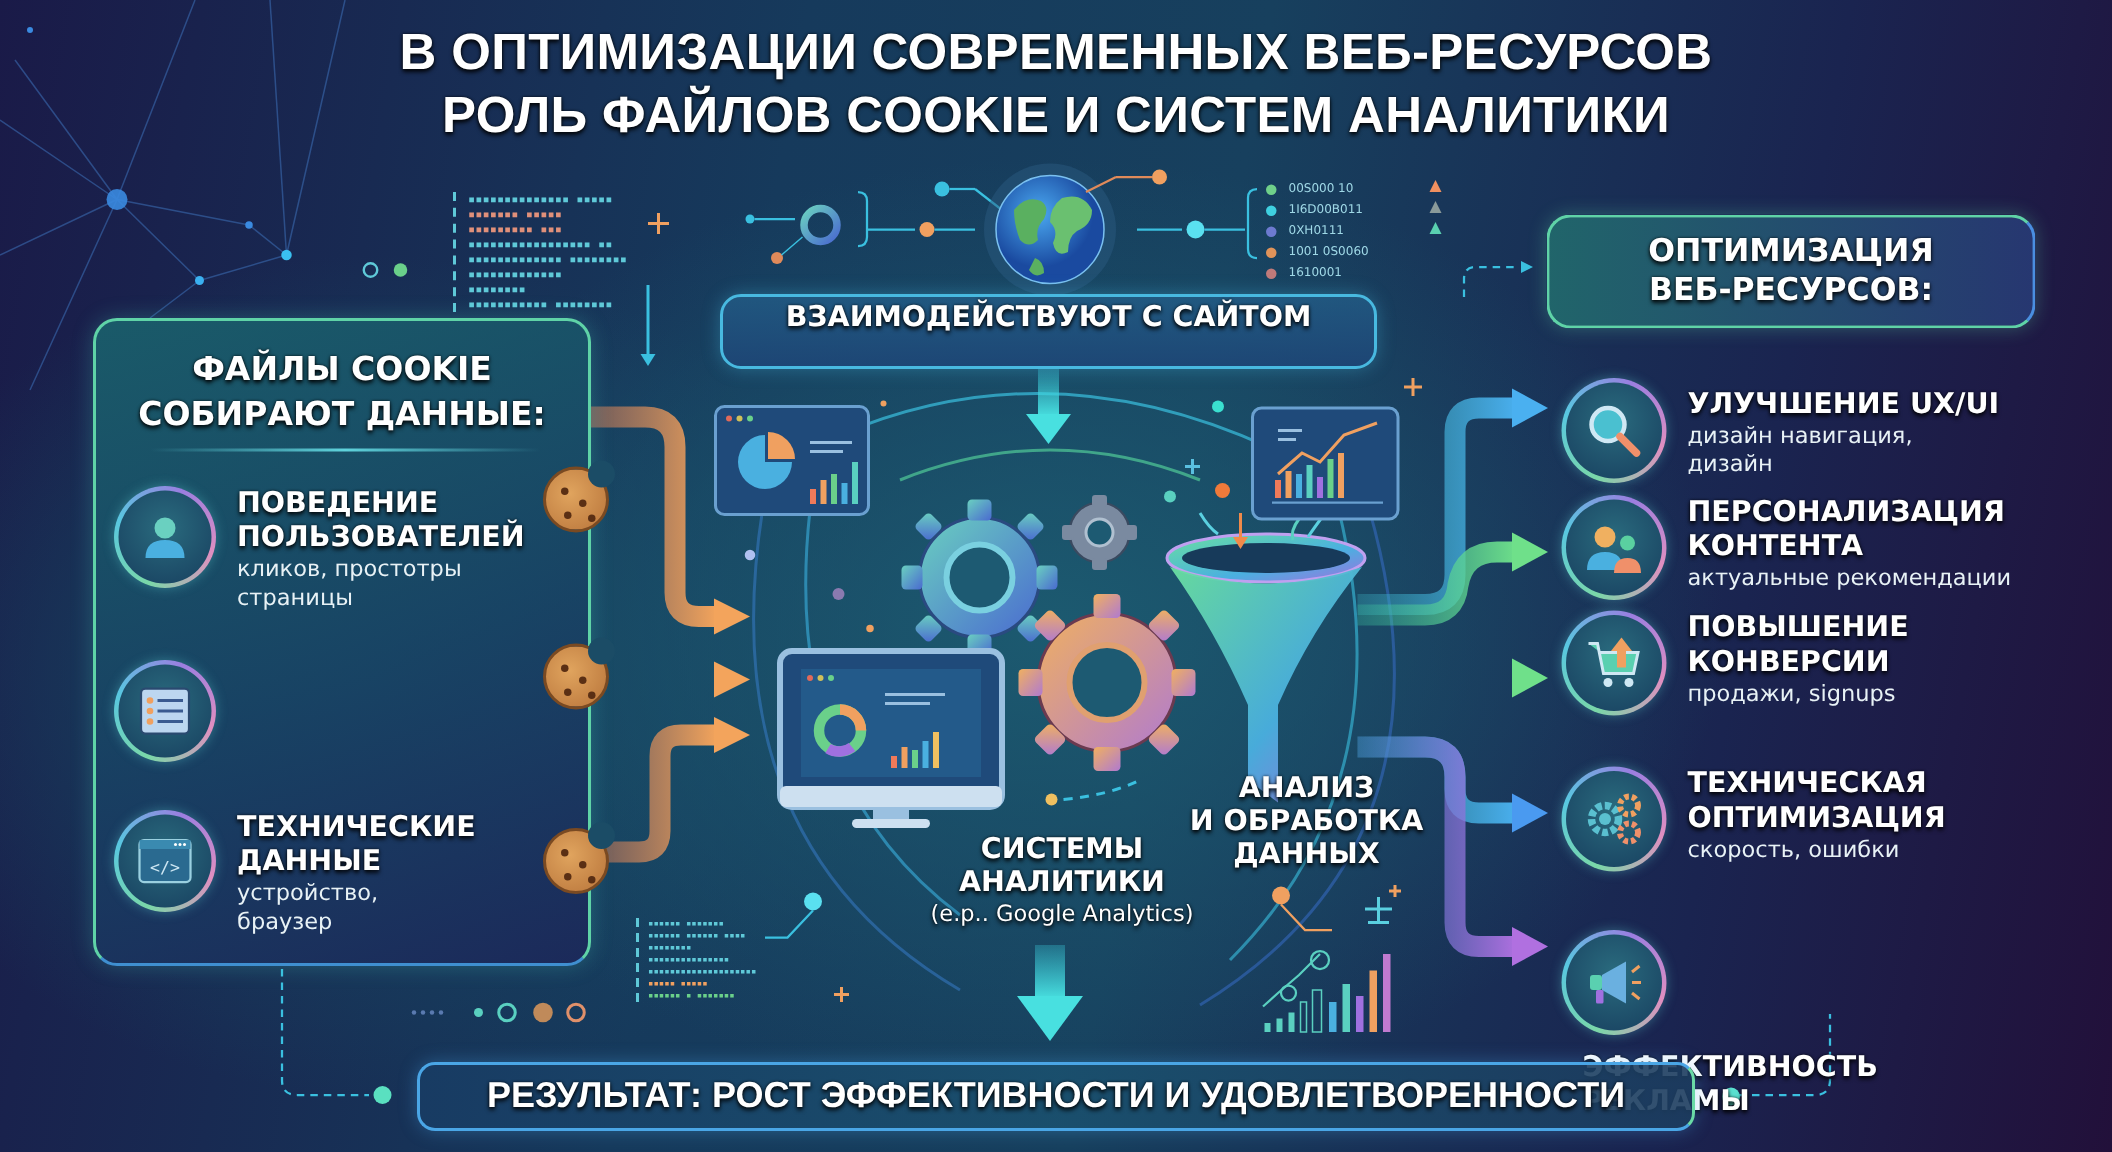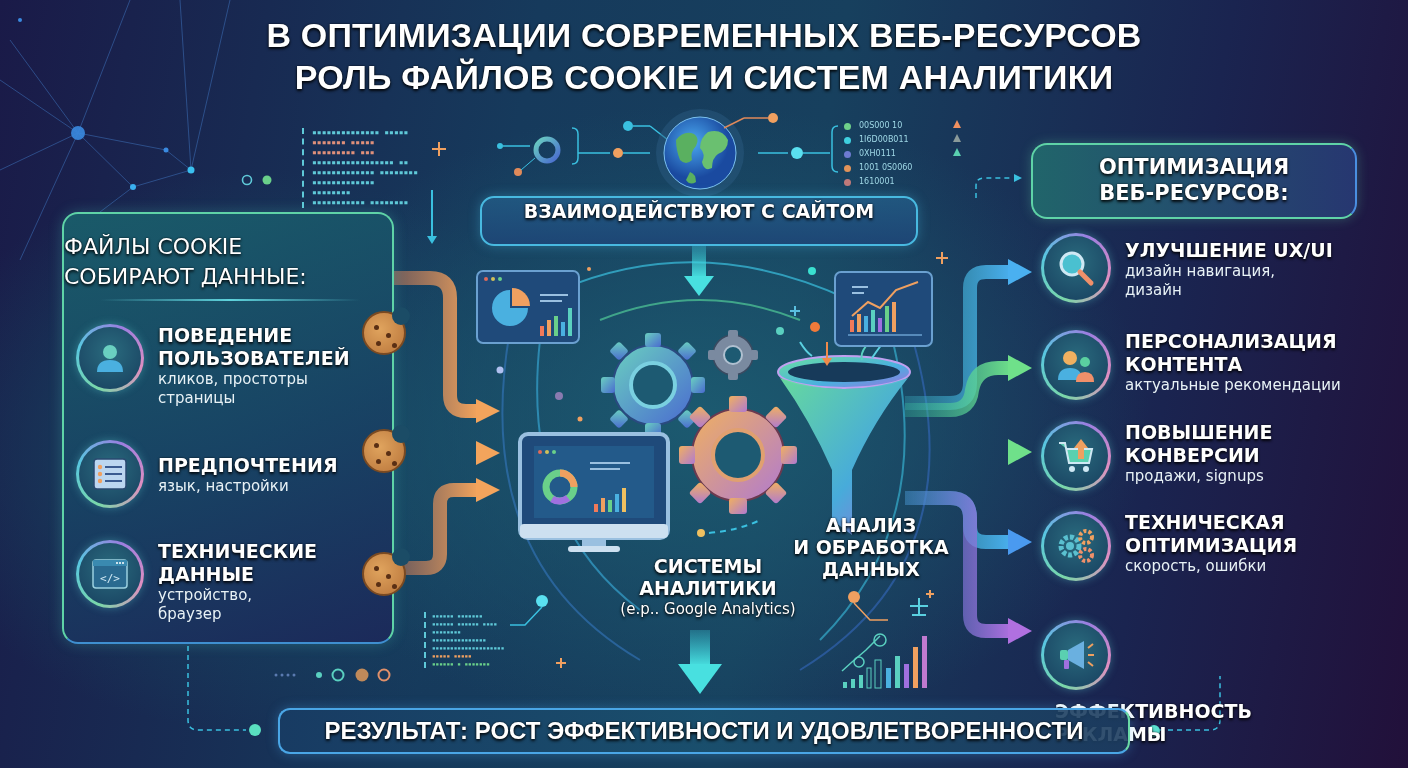--- a/index.html
+++ b/index.html
@@ -29,22 +29,22 @@
     
     .left-panel {
       left: 62px; top: 212px; width: 332px; height: 432px;
       border-radius: 16px;
       border: 2px solid #5fd3a7;
       border-bottom-color: #3f8fd0;
       background: linear-gradient(160deg, rgba(26,100,110,0.85) 0%, rgba(24,66,100,0.85) 55%, rgba(28,40,90,0.9) 100%);
       box-shadow: 0 0 14px rgba(80,220,200,0.25);
     }
     .left-panel .head {
-      position: absolute; left: 0; top: 18px; width: 100%; 
-      font-weight: 400; font-size: 22px; line-height: 30px;
+      position: absolute; left: 0; top: 18px; width: 100%; text-align: center;
+      font-weight: 700; font-size: 22px; line-height: 30px;
     }
     .left-panel .sep {
       position: absolute; left: 36px; top: 85px; width: 260px; height: 2px;
       background: linear-gradient(90deg, rgba(95,211,220,0), #5fd3dc, rgba(95,211,220,0));
     }
     .litem { position: absolute; left: 12px; display: flex; align-items: flex-start; }
     .icon-circle {
       width: 68px; height: 68px; border-radius: 50%;
       padding: 3px;
       background: conic-gradient(from 200deg, #7ad7a8, #58c7e0, #9b7ee0, #e08fc0, #7ad7a8);
@@ -523,24 +523,20 @@
           <rect x="2" y="2" width="32" height="30" rx="3" fill="#bcd6f0" stroke="#2a4a70" stroke-width="1.5"></rect>
           <circle cx="8" cy="10" r="2.2" fill="#f0a060"></circle>
             <rect x="13" y="9" width="17" height="2" fill="#3a5a90"></rect>
           <circle cx="8" cy="17" r="2.2" fill="#f0a060"></circle>
             <rect x="13" y="16" width="17" height="2" fill="#3a5a90"></rect>
           <circle cx="8" cy="24" r="2.2" fill="#f0a060"></circle>
             <rect x="13" y="23" width="17" height="2" fill="#3a5a90"></rect>
         </svg>
       </div>
     </div>
-    <div class="ltext" style="padding-top:14px;">
-      <div class="ltitle shadow-text">ПРЕДПОЧТЕНИЯ</div>
-      <div class="lsub">язык, настройки</div>
-    </div>
   </div>
 
   <div class="litem" style="top:326px;">
     <div class="icon-circle">
       <div class="icon-inner">
         <svg width="38" height="32" viewBox="0 0 38 32">
           <rect x="2" y="2" width="34" height="28" rx="3" fill="#2a6a90" stroke="#9ad0e0" stroke-width="1.5"></rect>
           <rect x="2" y="2" width="34" height="6" fill="#3a8ab0"></rect>
           <circle cx="26" cy="5" r="1" fill="#fff"></circle>
             <circle cx="29" cy="5" r="1" fill="#fff"></circle>
@@ -586,21 +582,21 @@
   <div>АНАЛИЗ</div>
   <div>И ОБРАБОТКА</div>
   <div>ДАННЫХ</div>
 </div>
 
 <div class="abs opt-box shadow-text">
   <div>ОПТИМИЗАЦИЯ</div>
   <div>ВЕБ-РЕСУРСОВ:</div>
 </div>
 
-<div class="ritem" style="top:233px;">
+<div class="ritem" style="top:252px;">
   <div class="icon-circle">
     <div class="icon-inner">
       <svg width="40" height="40" viewBox="0 0 40 40">
         <circle cx="16" cy="16" r="11" fill="#4ac0d0" stroke="#cfe8f4" stroke-width="3"></circle>
         <line x1="24" y1="24" x2="35" y2="35" stroke="#f0906a" stroke-width="5" stroke-linecap="round"></line>
       </svg>
     </div>
   </div>
   <div class="rtext" style="padding-top:6px;">
     <div class="rtitle shadow-text">УЛУЧШЕНИЕ UX/UI</div>
@@ -620,21 +616,21 @@
       </svg>
     </div>
   </div>
   <div class="rtext">
     <div class="rtitle shadow-text">ПЕРСОНАЛИЗАЦИЯ</div>
     <div class="rtitle shadow-text">КОНТЕНТА</div>
     <div class="rsub">актуальные рекомендации</div>
   </div>
 </div>
 
-<div class="ritem" style="top:421px;">
+<div class="ritem" style="top:407px;">
   <div class="icon-circle">
     <div class="icon-inner">
       <svg width="40" height="38" viewBox="0 0 40 38">
         <path d="M3 6 H9 L13 26 H33 L36 12 H11" fill="#5ad0b0" stroke="#cfe8f4" stroke-width="2"></path>
         <circle cx="16" cy="32" r="3" fill="#cfe8f4"></circle>
           <circle cx="30" cy="32" r="3" fill="#cfe8f4"></circle>
         <rect x="22" y="10" width="6" height="12" fill="#f0a060"></rect>
           <polygon points="18,11 25,2 32,11" fill="#f0a060"></polygon>
       </svg>
     </div>

